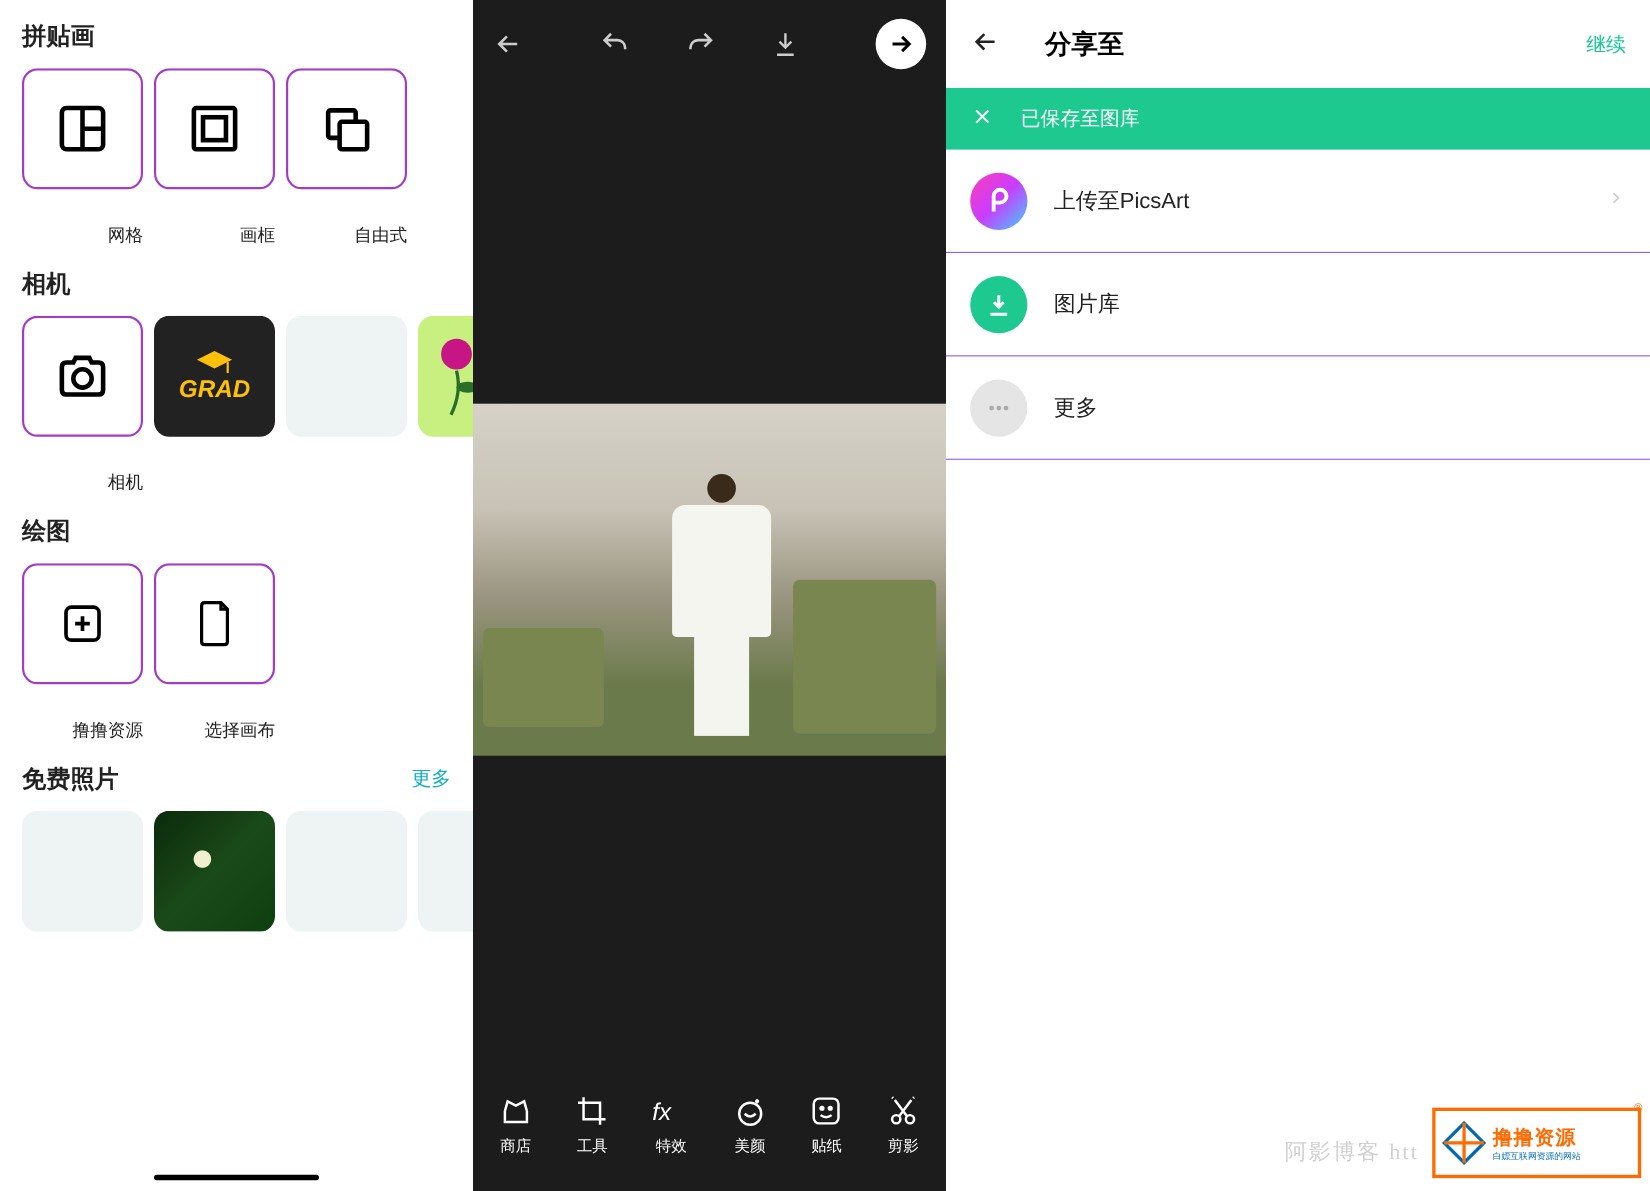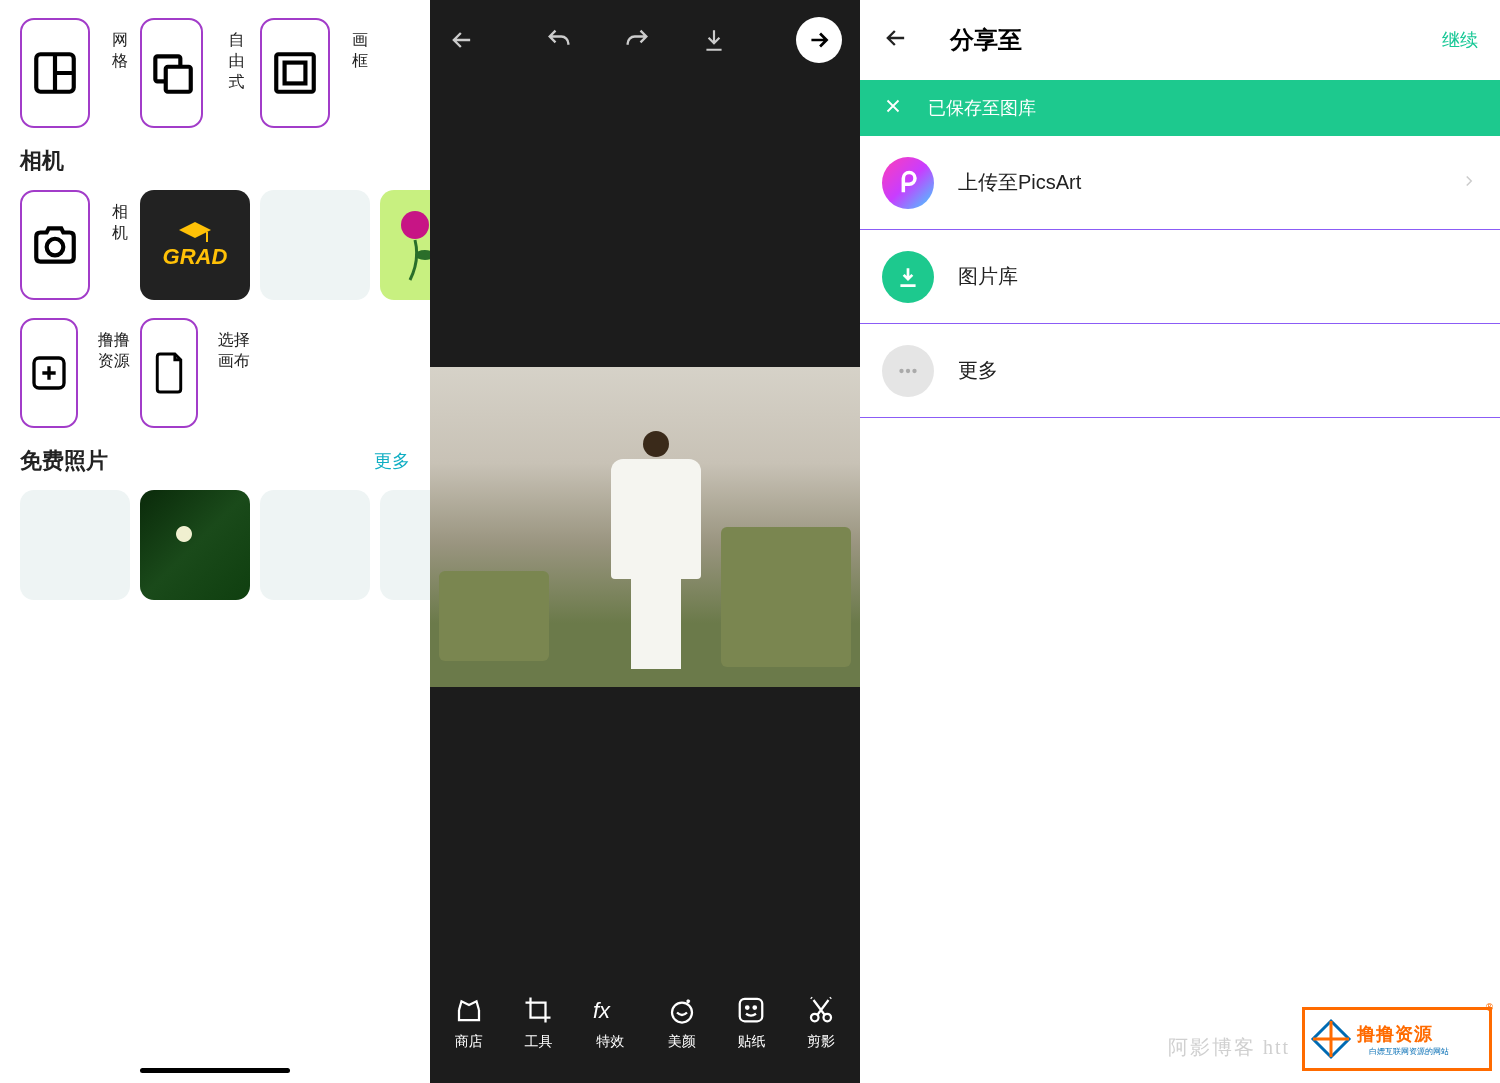--- a/index.html
+++ b/index.html
@@ -8,21 +8,21 @@
 .panel-left { width: 430px; background: #fff; padding: 18px 0 0 0; }
 .panel-mid { width: 430px; background: #1c1c1c; display: flex; flex-direction: column; }
 .panel-right { flex: 1; background: #fff; }
 
 
 .section { margin-bottom: 18px; }
 .section-header { display: flex; justify-content: space-between; align-items: center; padding: 0 20px 14px 20px; }
 .section-title { font-size: 22px; font-weight: 600; color: #222; }
 .section-more { font-size: 18px; color: #0faec3; font-weight: 500; }
 .tile-row { display: flex; gap: 10px; padding: 0 0 0 20px; overflow: hidden; }
-.tile { width: 110px; flex-shrink: 0; display: flex; flex-direction: row; align-items: flex-start; gap: 20px; }
+.tile { width: 110px; flex-shrink: 0; display: flex; flex-direction: column; align-items: flex-end; gap: 20px; }
 .tile-box { width: 110px; height: 110px; border-radius: 14px; display: flex; align-items: center; justify-content: center; background: #fff; position: relative; overflow: hidden; }
 .tile-box.bordered { border: 2px solid #a23cc9; }
 .tile-label { margin-top: 12px; font-size: 16px; color: #222; text-align: center; }
 .tile-thumb { background: #eef4f4; }
 .tile-thumb.grad { background: #222; display: flex; align-items: center; justify-content: center; }
 .grad-text { color: #ffc107; font-weight: 900; font-size: 22px; font-style: italic; }
 .color-icon { width: 48px; height: 40px; }
 .thumb-chat { background: #fff; font-size: 5px; color: #888; padding: 4px; line-height: 1.3; text-align: left; }
 .thumb-butterfly { background: radial-gradient(circle at 40% 40%, #f0f0d0 0%, #f0f0d0 8%, transparent 9%), linear-gradient(135deg, #0a2a0a, #1a4a1a, #0f3f0f); }
 .flower-bg { background: #c8f080; }
@@ -60,57 +60,60 @@
 .share-icon.gallery { background: #1dc98e; }
 .share-icon.more { background: #e5e5e5; }
 .share-label { font-size: 20px; color: #222; flex: 1; }
 .chevron { color: #ccc; }
 
 
 .watermark-logo { position: absolute; right: 8px; bottom: 12px; width: 190px; height: 64px; border: 3px solid #ff6b00; background: #fff; display: flex; align-items: center; padding: 4px; gap: 4px; }
 .wm-icon { width: 44px; height: 44px; }
 .wm-text { display: flex; flex-direction: column; }
 .wm-big { color: #ff6b00; font-weight: 900; font-size: 18px; letter-spacing: 1px; }
-.wm-small { color: #006bb3; font-size: 8px; margin-left: 12px; }
+.wm-small { color: #006bb3; font-size: 8px; }
 .watermark-text { position: absolute; right: 210px; bottom: 22px; color: #d0d0d0; font-size: 20px; font-family: serif; letter-spacing: 2px; }
 </style>
 </head>
 <body>
 
 <div class="panel panel-left">
 
   <div class="section">
+    <div class="section-header">
+      <div class="section-title">拼贴画</div>
+    </div>
     <div class="tile-row">
       <div class="tile">
         <div class="tile-box bordered">
           <svg width="50" height="50" viewBox="0 0 24 24" fill="none" stroke="#000" stroke-width="2">
               <rect x="3" y="3" width="18" height="18" rx="2"></rect>
               <line x1="12" y1="3" x2="12" y2="21"></line>
               <line x1="12" y1="12" x2="21" y2="12"></line>
             </svg>
         </div>
         <div class="tile-label">网格</div>
       </div>
       <div class="tile">
         <div class="tile-box bordered">
           <svg width="50" height="50" viewBox="0 0 24 24" fill="none" stroke="#000" stroke-width="2">
+              <rect x="3" y="3" width="18" height="18" rx="1"></rect>
+              <rect x="7" y="7" width="10" height="10"></rect>
+            </svg>
+        </div>
+        <div class="tile-label">画框</div>
+      </div>
+      <div class="tile">
+        <div class="tile-box bordered">
+          <svg width="50" height="50" viewBox="0 0 24 24" fill="none" stroke="#000" stroke-width="2">
               <rect x="4" y="4" width="12" height="12" rx="1"></rect>
               <rect x="9" y="9" width="12" height="12" rx="1" fill="#fff"></rect>
             </svg>
         </div>
         <div class="tile-label">自由式</div>
-      </div>
-      <div class="tile">
-        <div class="tile-box bordered">
-          <svg width="50" height="50" viewBox="0 0 24 24" fill="none" stroke="#000" stroke-width="2">
-              <rect x="3" y="3" width="18" height="18" rx="1"></rect>
-              <rect x="7" y="7" width="10" height="10"></rect>
-            </svg>
-        </div>
-        <div class="tile-label">画框</div>
       </div>
       <div class="tile">
         <div class="tile-box tile-thumb thumb-chat"></div>
       </div>
     </div>
   </div>
 
   <div class="section">
     <div class="section-header">
       <div class="section-title">相机</div>
@@ -146,20 +149,23 @@
               <circle cx="60" cy="60" r="16" fill="#c71585"></circle>
               <path d="M20 40 Q25 60 15 80" stroke="#2a6e2a" stroke-width="3" fill="none"></path>
               <ellipse cx="30" cy="55" rx="10" ry="5" fill="#2a6e2a"></ellipse>
             </svg>
         </div>
       </div>
     </div>
   </div>
 
   <div class="section">
+    <div class="section-header">
+      <div class="section-title">绘图</div>
+    </div>
     <div class="tile-row">
       <div class="tile">
         <div class="tile-box bordered">
           <svg width="40" height="40" viewBox="0 0 24 24" fill="none" stroke="#000" stroke-width="2">
               <rect x="3" y="3" width="18" height="18" rx="3"></rect>
               <line x1="12" y1="8" x2="12" y2="16"></line>
               <line x1="8" y1="12" x2="16" y2="12"></line>
             </svg>
         </div>
         <div class="tile-label">撸撸资源</div>

